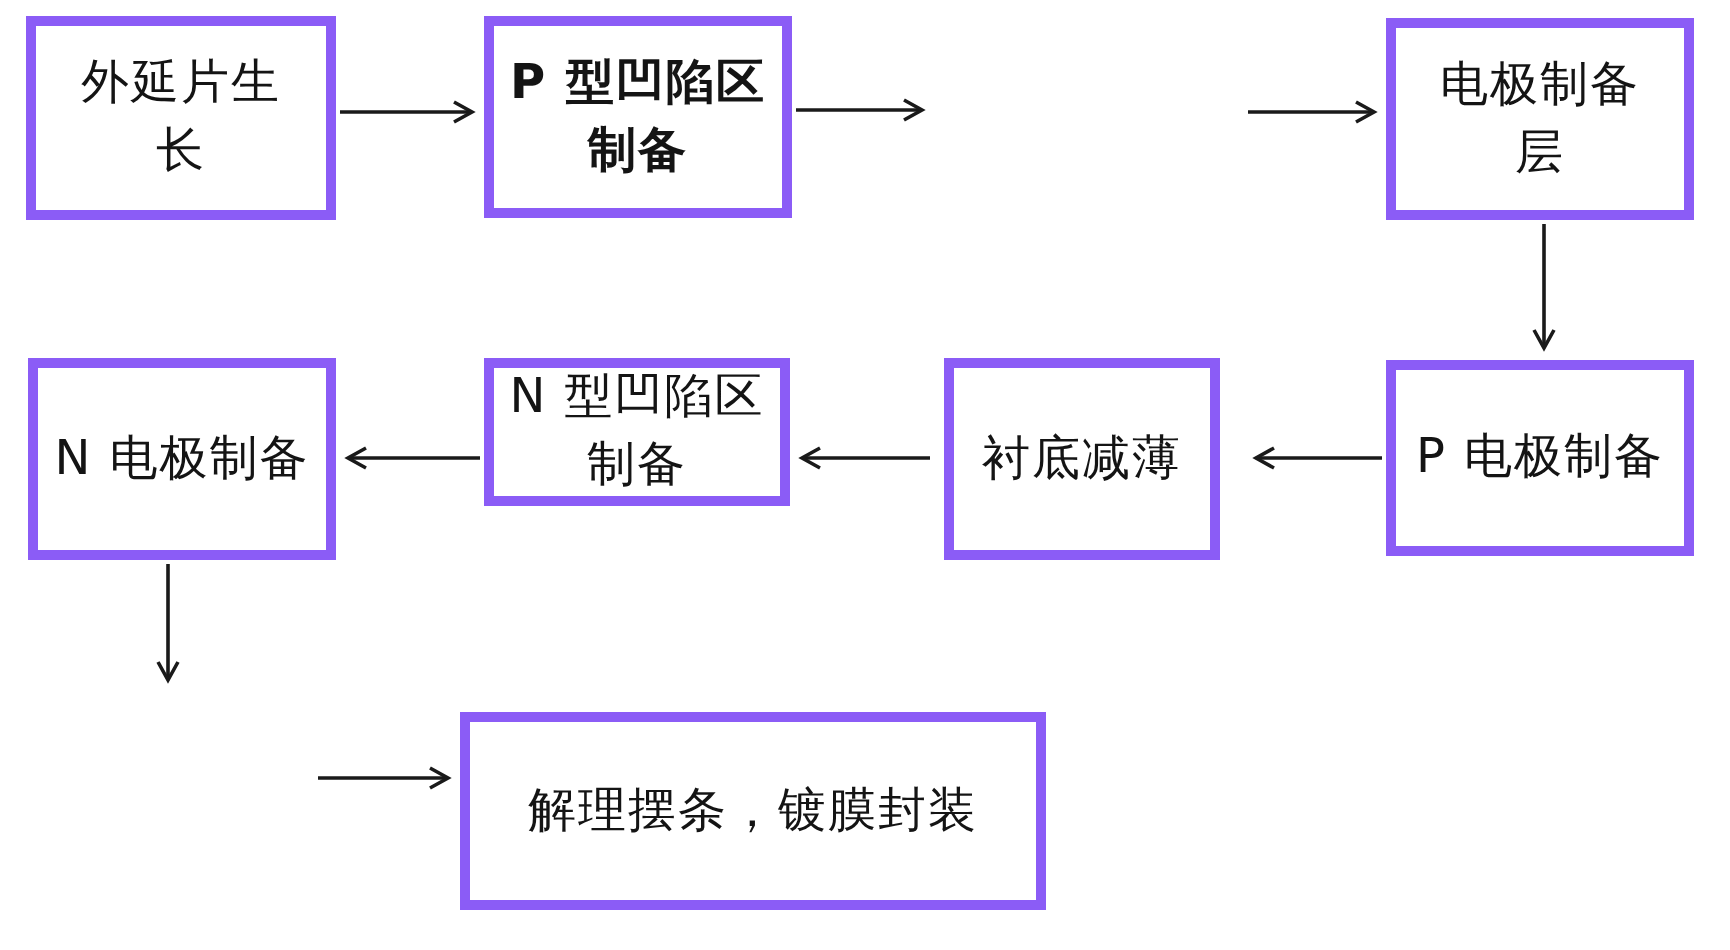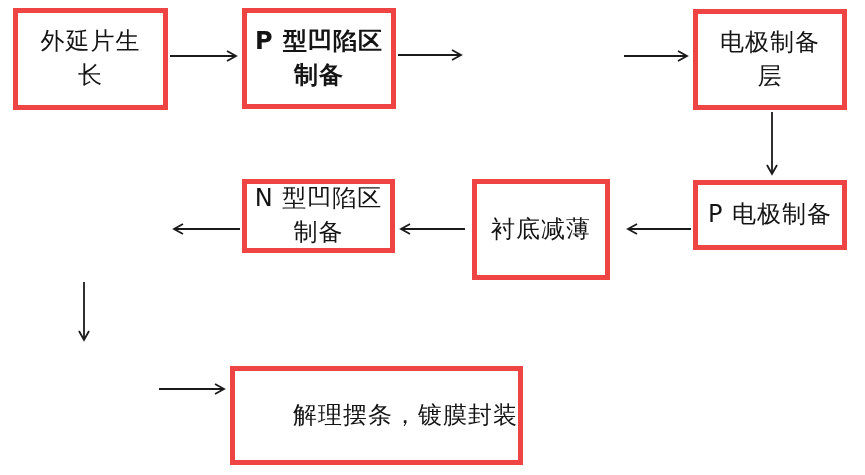--- a/index.html
+++ b/index.html
@@ -12,45 +12,45 @@
     overflow: hidden;
   }
   .arrow-layer {
     position: absolute;
     left: 0; top: 0;
     width: 865px; height: 475px;
   }
   .node {
     position: absolute;
     box-sizing: border-box;
-    border: 5px solid #ef4444;
+    border: 5px solid #8b5cf6;
     background: #ffffff;
     display: flex;
     align-items: center;
     justify-content: center;
     text-align: center;
     font-size: 24px;
     line-height: 1.4;
     color: #141414;
     white-space: pre-line;
     letter-spacing: 1px;
   }
   
   .n0 { left: 13px;  top: 8px;   width: 155px; height: 102px; }
   .n1 { left: 242px; top: 8px;   width: 154px; height: 101px; font-weight: bold; }
   .n2 { left: 467px; top: 8px;   width: 155px; height: 101px; }
   .n3 { left: 693px; top: 9px;   width: 154px; height: 101px; }
   
   .n4 { left: 14px;  top: 179px; width: 154px; height: 101px; }
   .n5 { left: 242px; top: 179px; width: 153px; height: 74px; }
   .n6 { left: 472px; top: 179px; width: 138px; height: 101px; }
-  .n7 { left: 693px; top: 180px; width: 154px; height: 70px;  }
+  .n7 { left: 693px; top: 180px; width: 154px; height: 98px;  }
   
   .n8 { left: 13px;  top: 346px; width: 144px; height: 104px; }
-  .n9 { left: 230px; top: 366px; width: 293px; height: 99px; justify-content: flex-end;  }
+  .n9 { left: 230px; top: 356px; width: 293px; height: 99px;  }
 </style>
 </head>
 <body>
 
 <div class="canvas">
 
   <svg class="arrow-layer" width="865" height="475" viewBox="0 0 865 475" xmlns="http://www.w3.org/2000/svg">
     <defs>
       <marker id="arrowhead" markerWidth="14" markerHeight="14" refX="10" refY="6" orient="auto" markerUnits="userSpaceOnUse">
         <path d="M1,1 L10,6 L1,11" fill="none" stroke="#1a1a1a" stroke-width="1.8"></path>
@@ -75,20 +75,23 @@
   </div>
   <div class="node n1">
     <span>P 型凹陷区
 制备</span>
   </div>
   <div class="node n3">
     <span>电极制备
 层</span>
   </div>
 
+  <div class="node n4">
+    <span>N 电极制备</span>
+  </div>
   <div class="node n5">
     <span>N 型凹陷区
 制备</span>
   </div>
   <div class="node n6">
     <span>衬底减薄</span>
   </div>
   <div class="node n7">
     <span>P 电极制备</span>
   </div>

